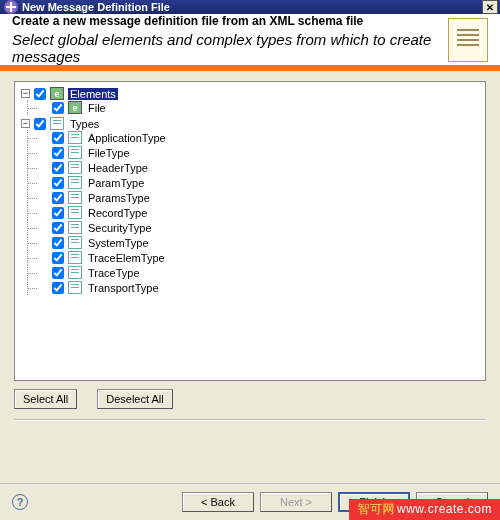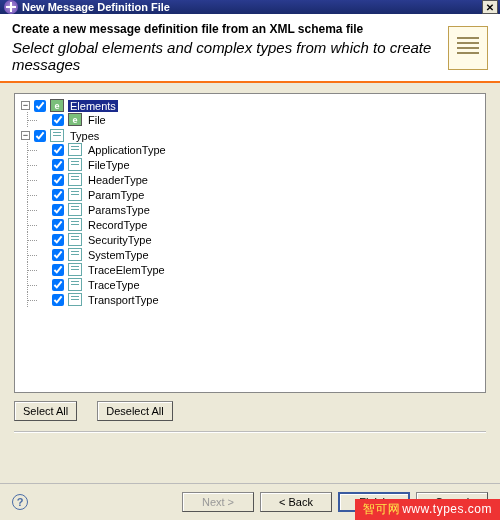--- a/index.html
+++ b/index.html
@@ -36,22 +36,22 @@
   .titlebar .t-icon::after { top:6px; left:2px; height:2px; width:10px; }
   .titlebar .spacer { flex:1; }
   .titlebar .close-btn {
     width:16px; height:14px; background:#ece9d8;
     border:1px solid #555; color:#000; font-size:10px;
     display:flex; align-items:center; justify-content:center;
     font-family: Arial; font-weight:bold;
   }
   .header {
     background:#fff;
-    border-bottom:2px solid #f97316;
-    padding:8px 12px;
+    border-bottom:6px solid #f97316;
+    padding:0 12px;
     display:flex;
     align-items:center;
   }
   .header .htext { flex:1; }
   .header h1 { font-size:12px; font-weight:bold; margin:0 0 3px 0; }
   .header p { margin:0; font-size:15px; color:#000;font-style:italic; }
   .header .h-icon {
     width:40px; height:44px; border:1px solid #c0a050;
     background:#fffbe8; margin-left:10px; position:relative;
   }
@@ -271,21 +271,21 @@
   <div class="btn-row">
     <button class="btn">Select All</button>
     <button class="btn">Deselect All</button>
   </div>
   <div class="sep"></div>
 </div>
 
 <div class="footer">
   <span class="help">?</span>
   <span class="fsp"></span>
+  <button class="btn wide">&lt; Back</button>
   <button class="btn wide disabled">Next &gt;</button>
-  <button class="btn wide">&lt; Back</button>
   <button class="btn wide default">Finish</button>
   <button class="btn wide">Cancel</button>
 </div>
 
 <div class="watermark">
-  <span class="pre">智可网</span><span>www.types.com</span>
+  <span class="pre">智可网</span><span>www.create.com</span>
 </div>
 
 </body></html>

